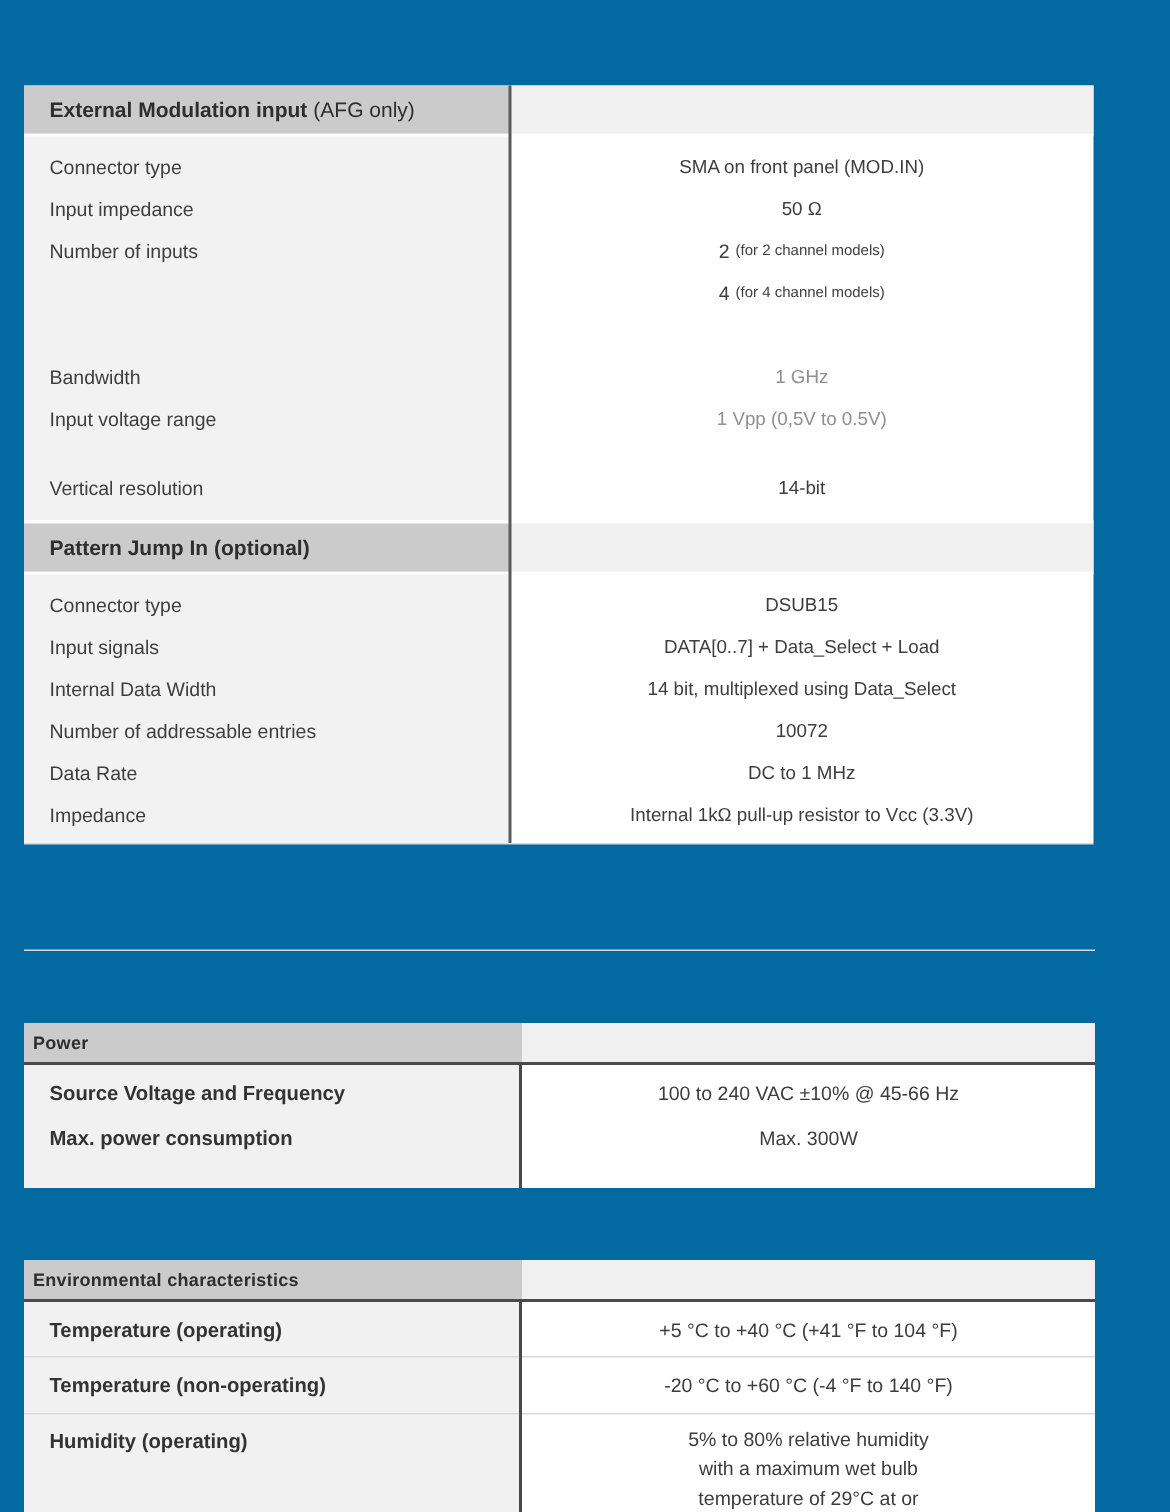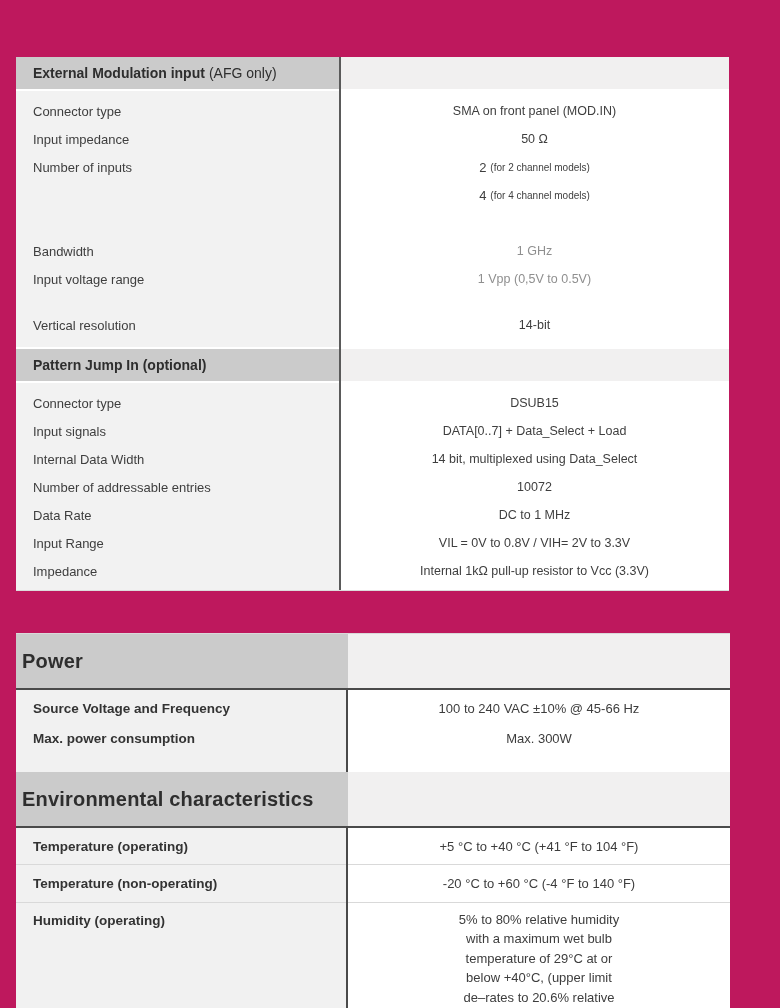--- a/index.html
+++ b/index.html
@@ -1,17 +1,17 @@
 <!DOCTYPE html>
 <html><head>
 <meta charset="utf-8">
 <style>
   html,body { margin:0; padding:0; background:#ffffff; }
   body { width:780px; height:1008px; font-family:"Liberation Sans", sans-serif; }
-  .page { position:relative; width:780px; height:1008px; overflow:hidden; background:#be185d; }
+  .page { position:relative; width:780px; height:1008px; overflow:hidden; background:#0369a1; }
 
   
   #t1 {
     position:absolute; left:16px; top:57px; width:713px;
     background:linear-gradient(90deg,#f2f2f2 0,#f2f2f2 324px,#ffffff 324px);
     border-bottom:1px solid #dcdcdc;
   }
   #t1::after { content:""; position:absolute; left:323px; top:0; bottom:0; width:2px; background:#5a5a5a; z-index:5; }
   .t1-header {
     display:flex; height:34px; box-sizing:border-box; border-bottom:2px solid #ffffff;
@@ -39,24 +39,24 @@
     flex:1; display:flex; align-items:center; justify-content:center;
     font-size:12.5px; color:#3e3e3e; text-align:center;
   }
   .r .val.muted { color:#8f8f8f; }
   .r .val .num  { font-size:13px; }
   .r .val .rest { font-size:10px; margin-left:4px; }
 
   
   #t2 { position:absolute; left:16px; top:633px; width:714px; border-top:1px solid #d9d9d9; }
   .t2-header {
-    height:56px; box-sizing:border-box; border-bottom:2px solid #4a4a4a;
+    height:28px; box-sizing:border-box; border-bottom:2px solid #4a4a4a;
     background:linear-gradient(90deg,#cbcbcb 0,#cbcbcb 332px,#f1f0f0 332px);
     display:flex; align-items:center; padding-left:6px;
-    font-weight:bold; font-size:20px; letter-spacing:0.2px; color:#2e2e2e;
+    font-weight:bold; font-size:12px; letter-spacing:0.2px; color:#2e2e2e;margin-top:48px;
   }
   .t2-body {
     position:relative;
     background:linear-gradient(90deg,#f1f1f1 0,#f1f1f1 332px,#ffffff 332px);
   }
   .t2-body::after { content:""; position:absolute; left:330px; top:0; bottom:0; width:2px; background:#4a4a4a; z-index:5; }
   .t2-body.power { padding-top:3px; padding-bottom:19px; }
   .t2-row { display:flex; }
   .t2-body.power .t2-row { height:30px; }
   .t2-row .lbl2 {
@@ -157,24 +157,20 @@
       </div>
       <div class="r">
         <div class="lbl">Number of addressable entries</div>
         <div class="val">10072</div>
       </div>
       <div class="r">
         <div class="lbl">Data Rate</div>
         <div class="val">DC to 1 MHz</div>
       </div>
       <div class="r">
-        <div class="lbl">Input Range</div>
-        <div class="val">VIL = 0V to 0.8V / VIH= 2V to 3.3V</div>
-      </div>
-      <div class="r">
         <div class="lbl">Impedance</div>
         <div class="val">Internal 1kΩ pull-up resistor to Vcc (3.3V)</div>
       </div>
     </div>
 
   </section>
 
   <section id="t2">
 
     <div class="t2-header">

